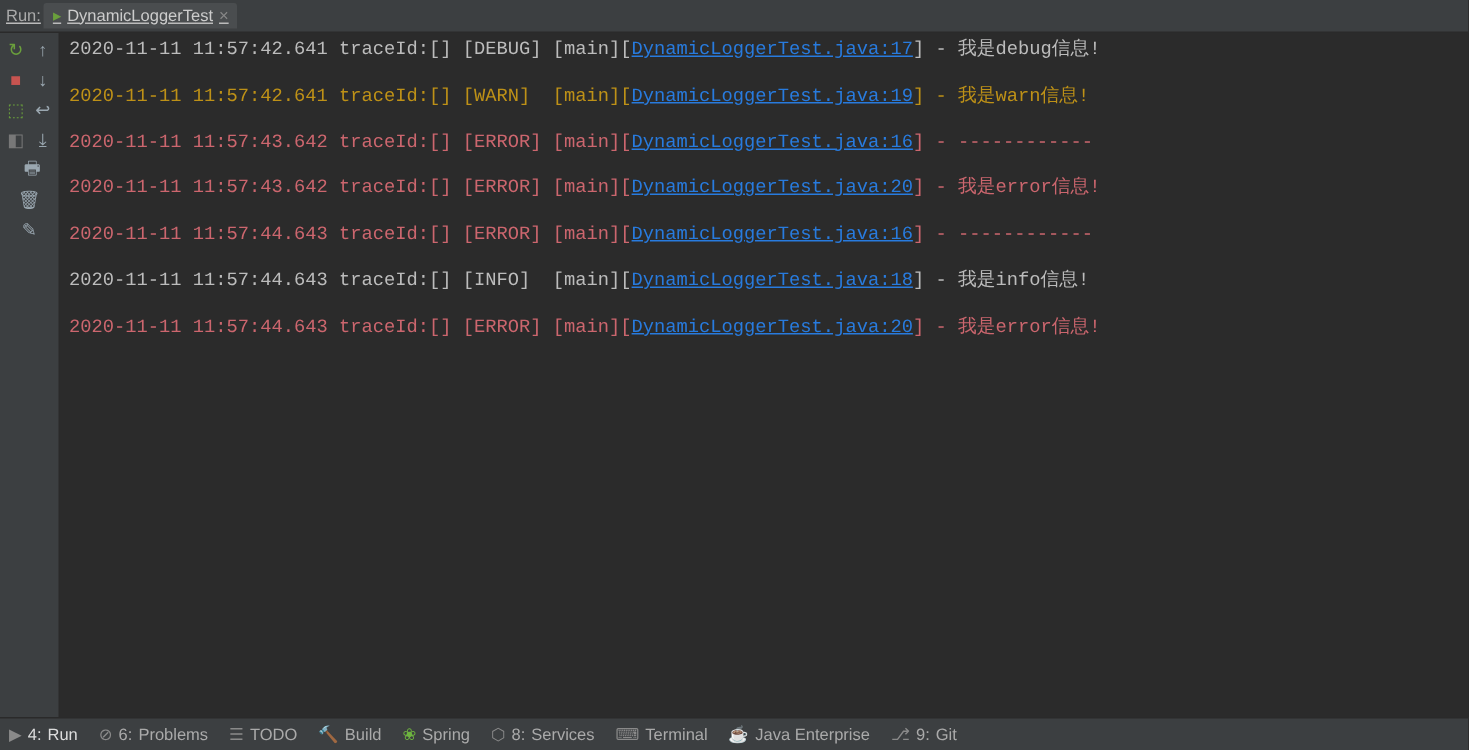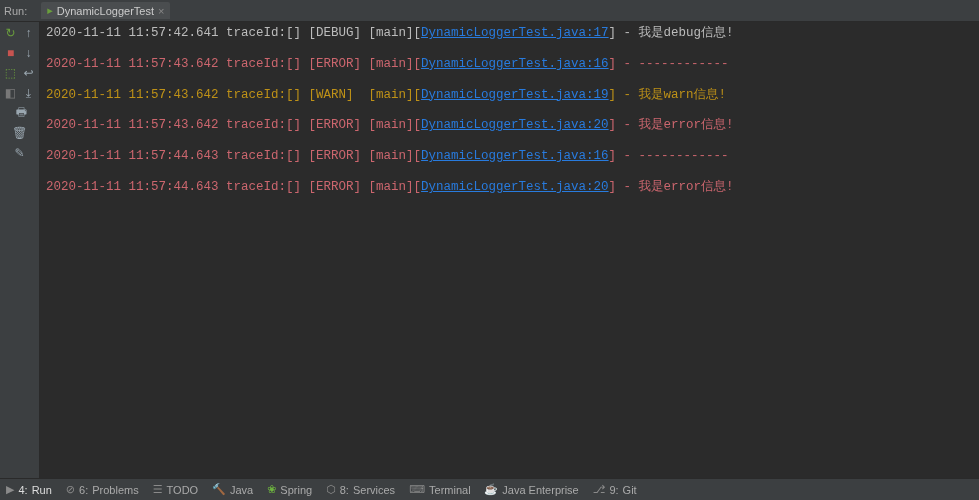--- a/index.html
+++ b/index.html
@@ -14,21 +14,22 @@
   display: flex;
   flex-direction: column;
 }
 .top-bar {
   display: flex;
   align-items: center;
   height: 22px;
   background: #3c3f41;
   border-bottom: 1px solid #2a2a2a;
   padding-left: 4px;
-  gap: 14px;
+  gap: 2px;
+  text-decoration: underline;
 }
 .top-bar .lbl { color: #aaa; font-size: 11px; }
 .top-bar .tab {
   display: flex;
   align-items: center;
   gap: 4px;
   padding: 2px 6px;
   background: #4a4d4f;
   border-radius: 2px 2px 0 0;
   font-size: 11px;
@@ -130,24 +131,25 @@
       <span class="ic" title="Print">🖶</span>
     </div>
     <div class="row">
       <span class="ic" title="Clear">🗑</span>
     </div>
     <div class="row">
       <span class="ic" title="Filter">✎</span>
     </div>
   </div>
   <div class="console" id="console"><span class="line lv-DEBUG">2020-11-11 11:57:42.641 traceId:[] [DEBUG] [main][<span class="cls">DynamicLoggerTest.java:17</span>] - 我是debug信息!</span>
+<span class="line lv-WARN">2020-11-11 11:57:42.641 traceId:[] [WARN]  [main][<span class="cls">DynamicLoggerTest.java:19</span>] - 我是warn信息!</span>
 <span class="line lv-ERROR">2020-11-11 11:57:43.642 traceId:[] [ERROR] [main][<span class="cls">DynamicLoggerTest.java:16</span>] - ------------</span>
-<span class="line lv-WARN">2020-11-11 11:57:43.642 traceId:[] [WARN]  [main][<span class="cls">DynamicLoggerTest.java:19</span>] - 我是warn信息!</span>
 <span class="line lv-ERROR">2020-11-11 11:57:43.642 traceId:[] [ERROR] [main][<span class="cls">DynamicLoggerTest.java:20</span>] - 我是error信息!</span>
 <span class="line lv-ERROR">2020-11-11 11:57:44.643 traceId:[] [ERROR] [main][<span class="cls">DynamicLoggerTest.java:16</span>] - ------------</span>
+<span class="line lv-INFO">2020-11-11 11:57:44.643 traceId:[] [INFO]  [main][<span class="cls">DynamicLoggerTest.java:18</span>] - 我是info信息!</span>
 <span class="line lv-ERROR">2020-11-11 11:57:44.643 traceId:[] [ERROR] [main][<span class="cls">DynamicLoggerTest.java:20</span>] - 我是error信息!</span>
 
 
 
 
 
 
 
 
 
@@ -169,21 +171,21 @@
     <span class="tic">⊘</span>
     <span>6:</span>
     <span>Problems</span>
   </div>
   <div class="tool">
     <span class="tic">☰</span>
     <span>TODO</span>
   </div>
   <div class="tool">
     <span class="tic">🔨</span>
-    <span>Java</span>
+    <span>Build</span>
   </div>
   <div class="tool">
     <span class="tic" style="color:#6db33f">❀</span>
     <span>Spring</span>
   </div>
   <div class="tool">
     <span class="tic">⬡</span>
     <span>8:</span>
     <span>Services</span>
   </div>

